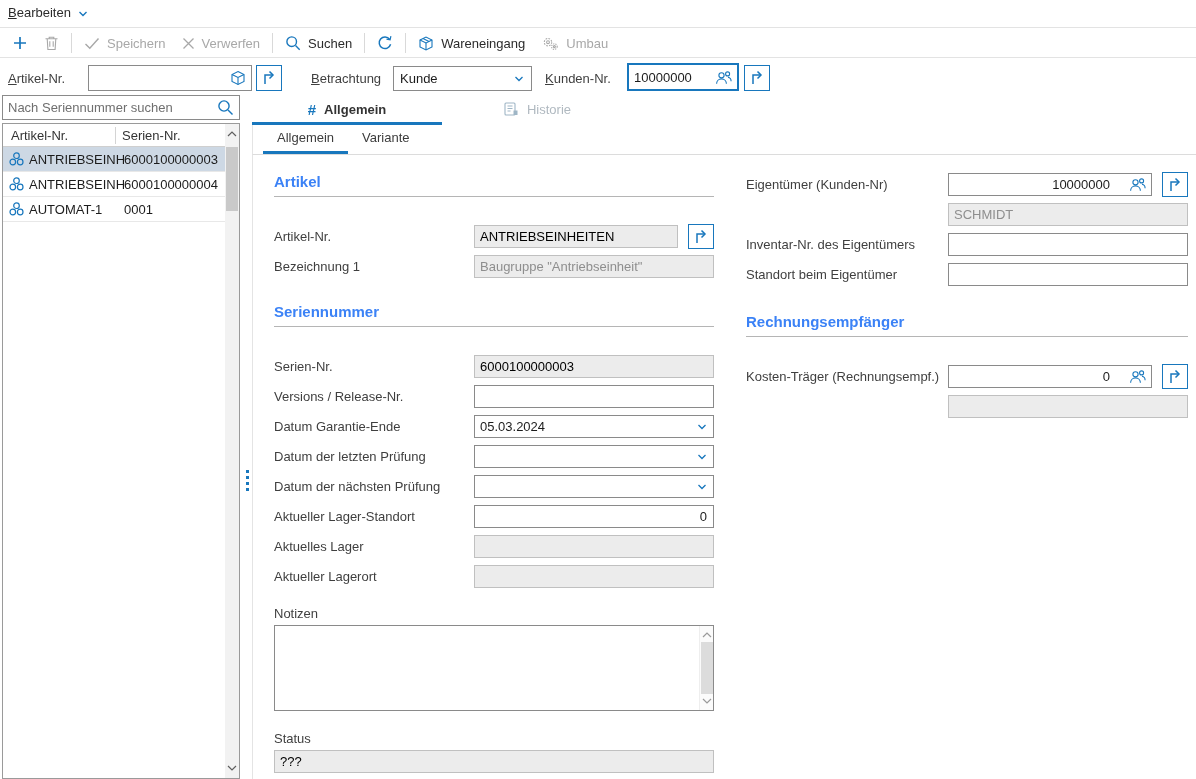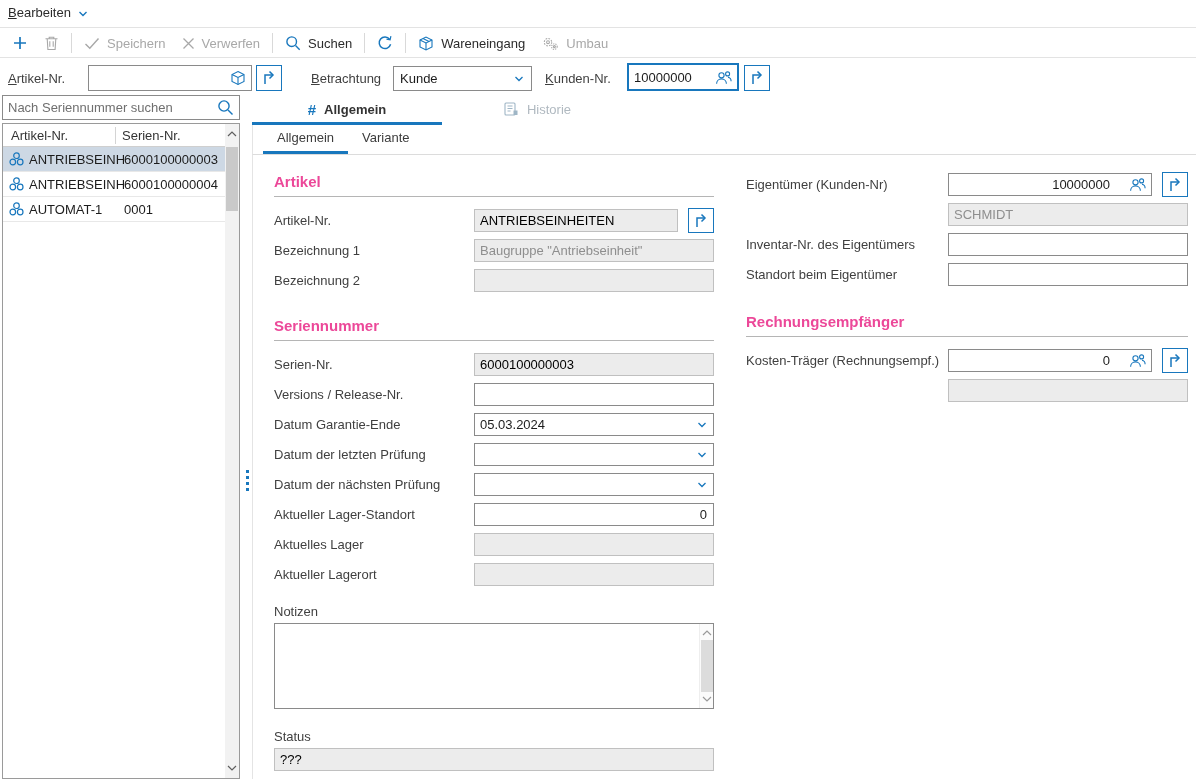--- a/index.html
+++ b/index.html
@@ -66,21 +66,21 @@
   .mtab.active { color:#333; font-weight:bold; border-bottom-color:#1877bd; }
   .mtab .hash { color:#1877bd; font-weight:bold; font-size:15px; }
   .mtab .gic { color:#9fb6c6; }
   .subtabs { display:flex; align-items:flex-end; height:30px; border-bottom:1px solid #dcdcdc; border-left:1px solid #e4e4e4; padding-left:10px; }
   .stab { padding:0 14px; height:29px; line-height:26px; color:#3c3c3c; border-bottom:3px solid transparent; cursor:pointer; }
   .stab.active { border-bottom-color:#1877bd; }
   .content { position:absolute; left:0; top:59px; width:944px; height:624px; border-left:1px solid #e4e4e4; overflow:hidden; }
   .col { position:absolute; top:18px; }
   .col-left { left:21px; width:440px; }
   .col-right { left:493px; width:442px; }
-  .sechead { font-size:15px; font-weight:bold; color:#ec4899; padding-bottom:6px; border-bottom:1px solid #b5b5b5; margin-bottom:12px; }
+  .sechead { font-size:15px; font-weight:bold; color:#3b82f6; padding-bottom:6px; border-bottom:1px solid #b5b5b5; margin-bottom:28px; }
   .mt25 { margin-top:25px; }
   .mt27 { margin-top:27px; }
   .frow { display:flex; align-items:center; height:23px; margin-bottom:7px; }
   .frow .flab { flex:1; color:#3f3f3f; padding-right:8px; }
   .c240 { width:240px; height:23px; flex:none; }
   .c204 { width:204px; height:23px; flex:none; }
   .frow .jumpbtn { margin-left:10px; width:26px; height:25px; }
   .chevblue { color:#1877bd; margin-right:5px; flex:none; }
   .block-label { margin:18px 0 4px; color:#3f3f3f; }
   .notes { position:relative; width:440px; height:86px; border:1px solid #8a8a8a; background:#fff; }
@@ -347,26 +347,20 @@
                 </svg>
             </span>
           </button>
         </div>
         <div class="frow">
           <span class="flab">Bezeichnung 1</span>
           <div class="field disabled c240">
             <input type="text" readonly="" class="gray" value="Baugruppe &quot;Antriebseinheit&quot;" style="">
           </div>
         </div>
-        <div class="frow">
-          <span class="flab">Bezeichnung 2</span>
-          <div class="field disabled c240">
-            <input type="text" readonly="" value="" style="">
-          </div>
-        </div>
 
         <div class="sechead mt25">Seriennummer</div>
 
         <div class="frow">
           <span class="flab">Serien-Nr.</span>
           <div class="field disabled c240">
             <input type="text" readonly="" value="6000100000003" style="">
           </div>
         </div>
         <div class="frow">

